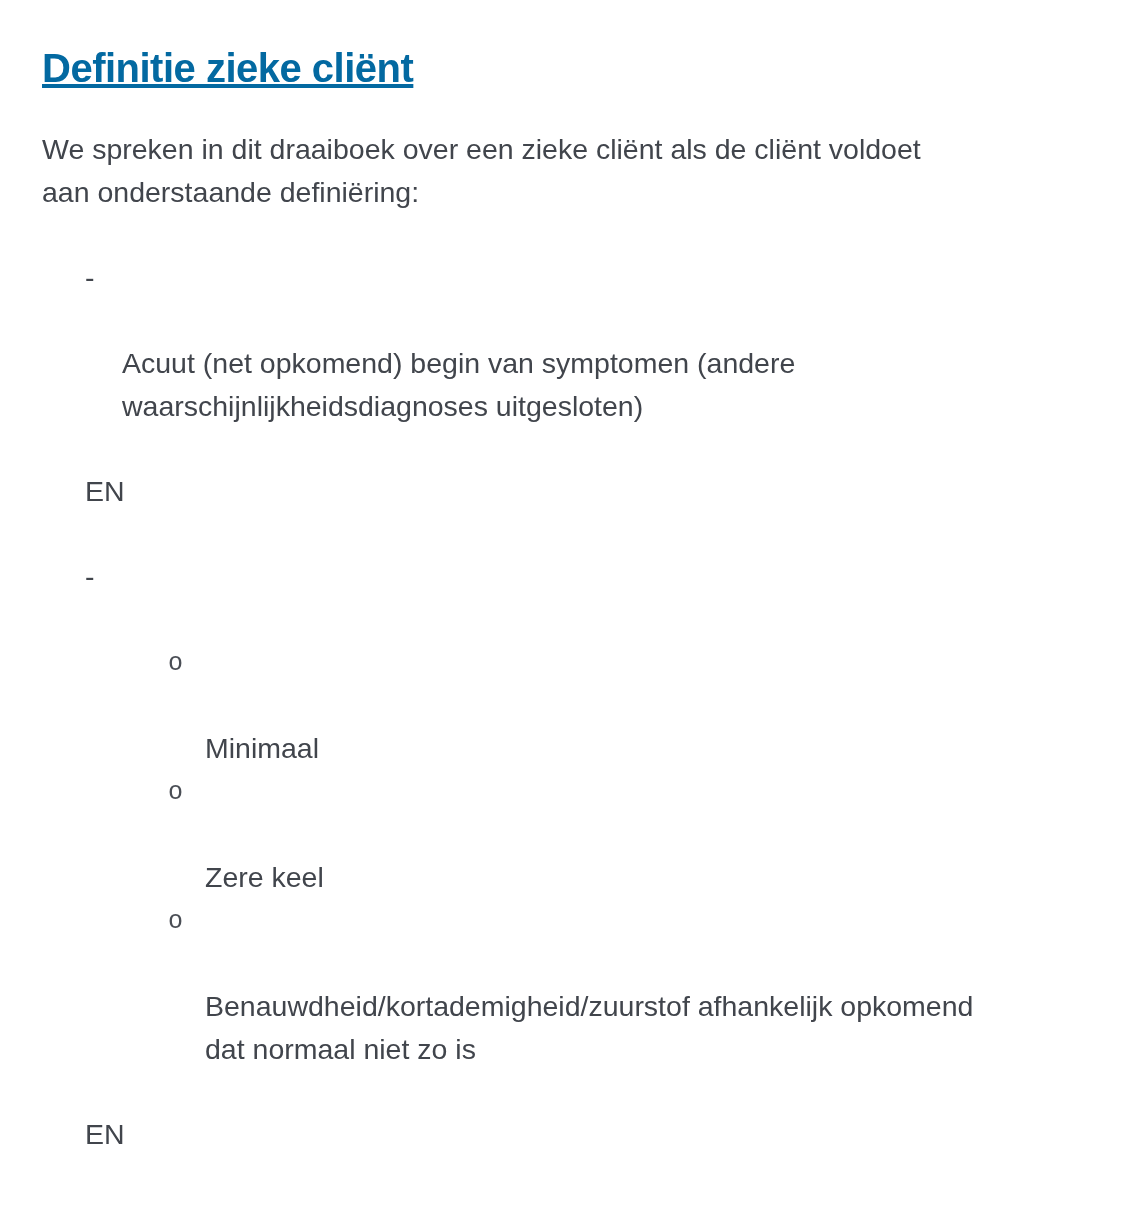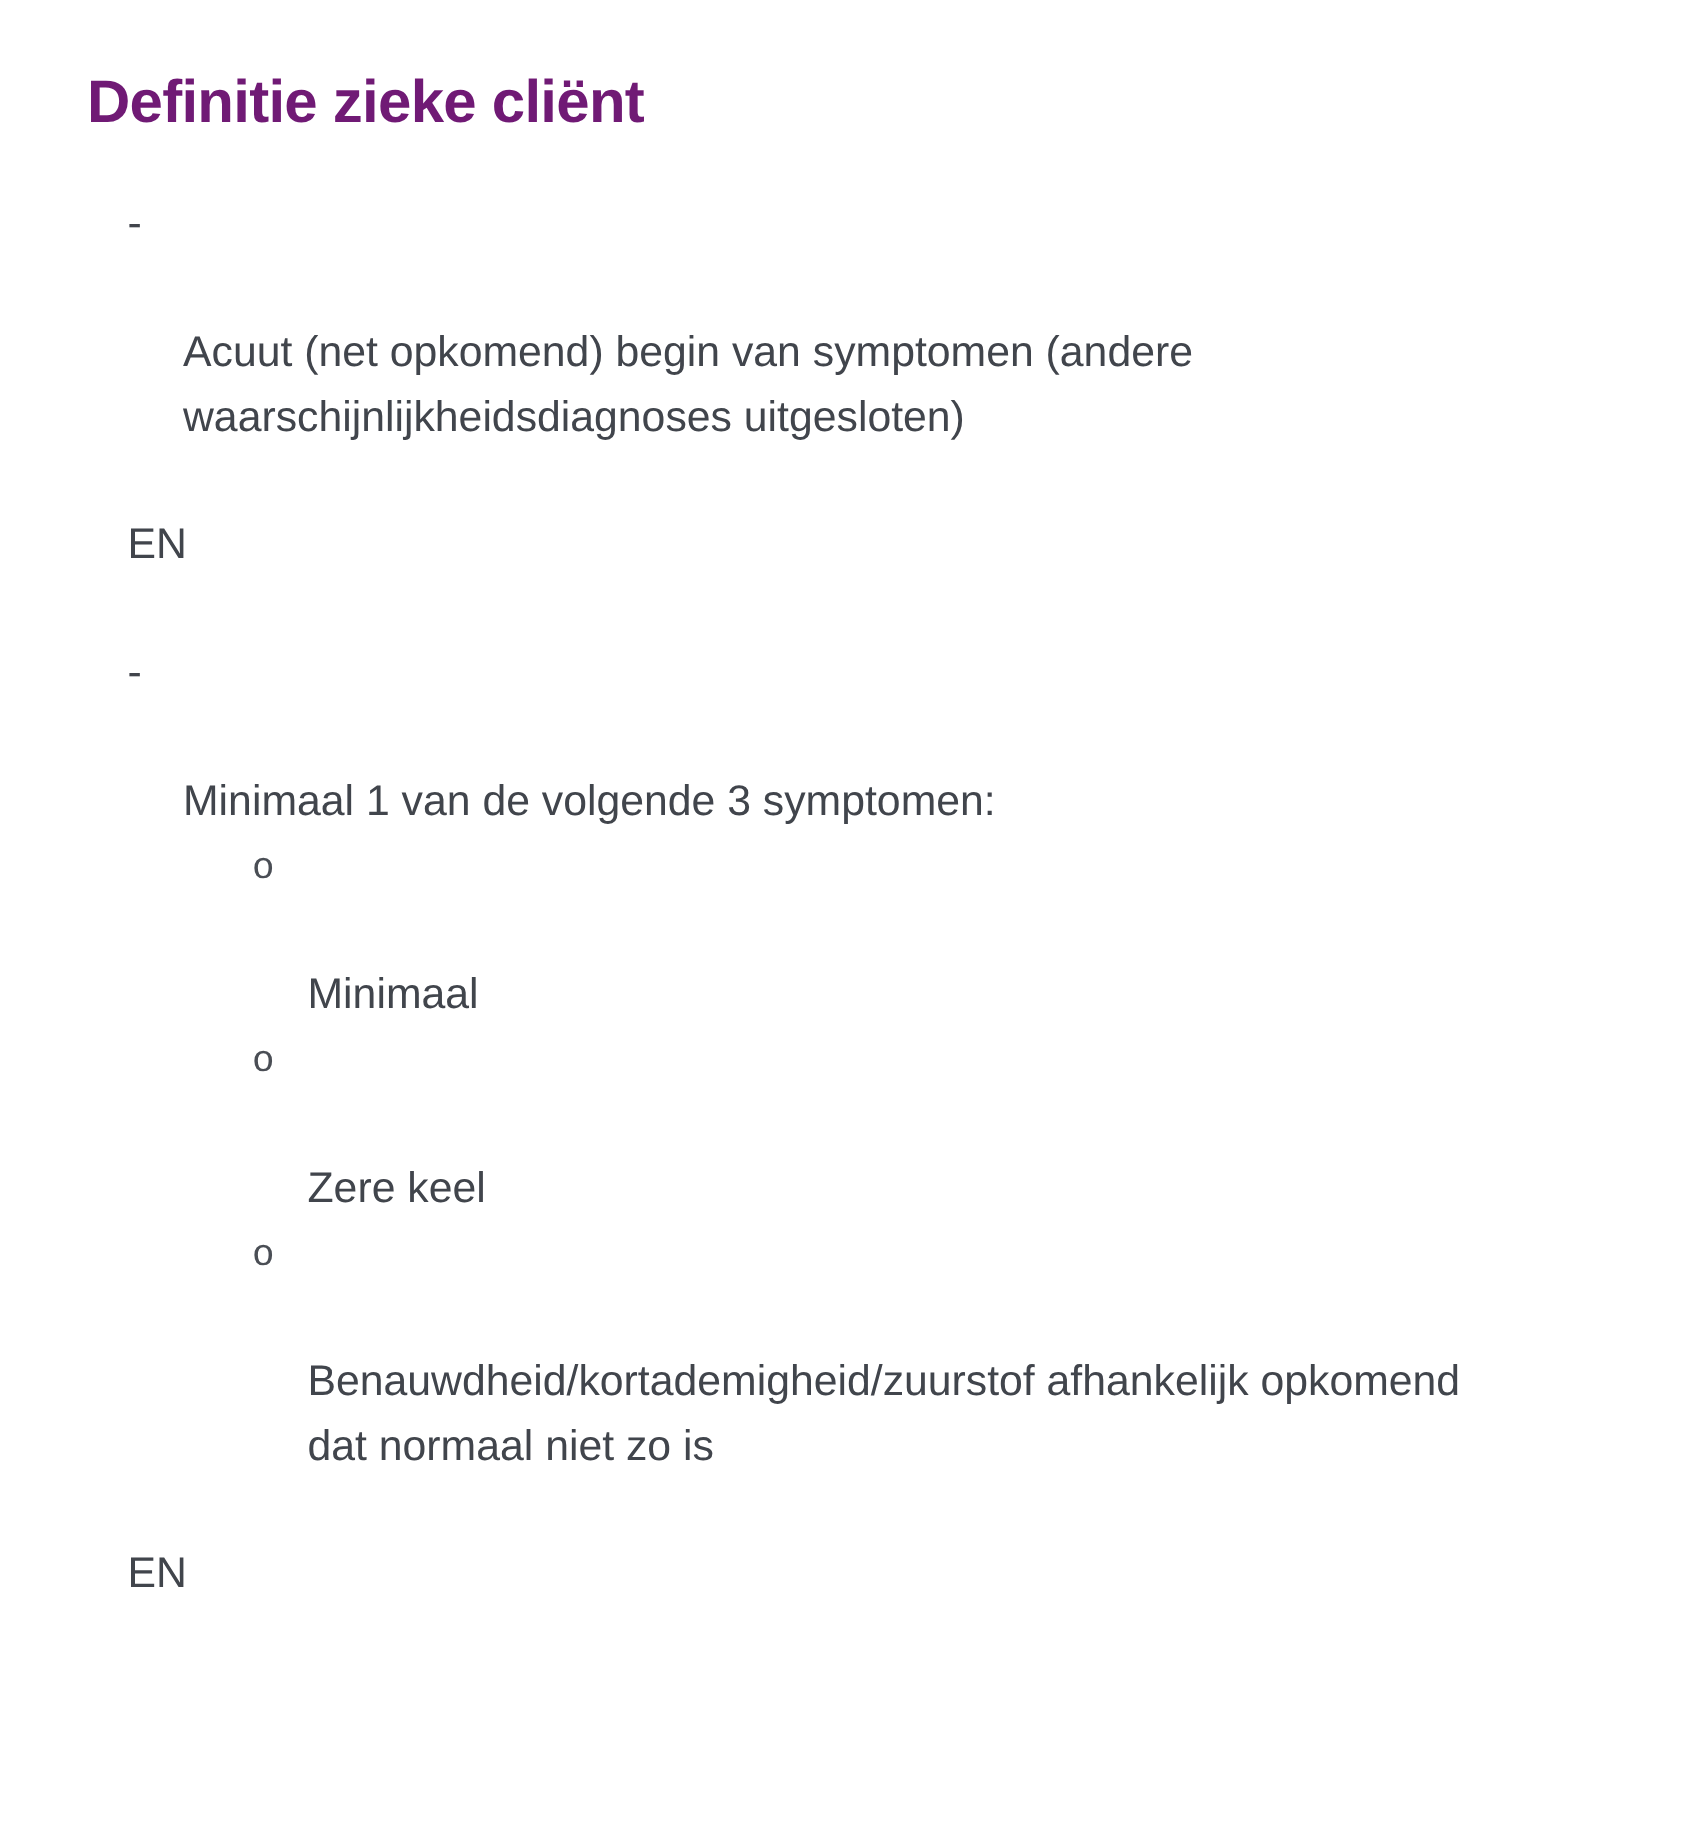--- a/index.html
+++ b/index.html
@@ -13,26 +13,27 @@
     overflow: hidden;
     font-family: "Liberation Sans", "DejaVu Sans", sans-serif;
     color: #41454c;
   }
   .doc {
     padding: 44px 40px 0 42px;
     box-sizing: border-box;
     width: 1136px;
   }
   .doc-title {
-    margin: 0 0 36px 16px;
+    margin: 0 0 36px 0;
     font-size: 40px;
     line-height: 48px;
     font-weight: 700;
-    color: #701a75;
+    color: #0369a1;
     letter-spacing: -0.5px;
+    text-decoration: underline;
   }
   .body-text {
     font-size: 28.5px;
     line-height: 43px;
     white-space: pre-line;
   }
   .intro {
     margin: 0 0 42px 0;
     max-width: 1046px;
   }
@@ -72,32 +73,33 @@
     color: #4a4e55;
   }
 </style>
 </head>
 <body>
 
 <div class="doc">
 
   <h1 class="doc-title">Definitie zieke cliënt</h1>
 
+  <p class="body-text intro">We spreken in dit draaiboek over een zieke cliënt als de cliënt voldoet
+aan onderstaande definiëring:</p>
 
   <div class="body-text l1 block gap-after">
     <span class="marker">-</span>
     <span>Acuut (net opkomend) begin van symptomen (andere
 waarschijnlijkheidsdiagnoses uitgesloten)</span>
   </div>
 
   <div class="body-text connector block gap-after">EN</div>
 
   <div class="body-text l1 block">
     <span class="marker">-</span>
-    <span>Minimaal 1 van de volgende 3 symptomen:</span>
   </div>
 
   <div class="gap-after">
     <div class="body-text l2">
       <span class="marker">o</span>
       <span>Minimaal</span>
     </div>
     <div class="body-text l2">
       <span class="marker">o</span>
       <span>Zere keel</span>

